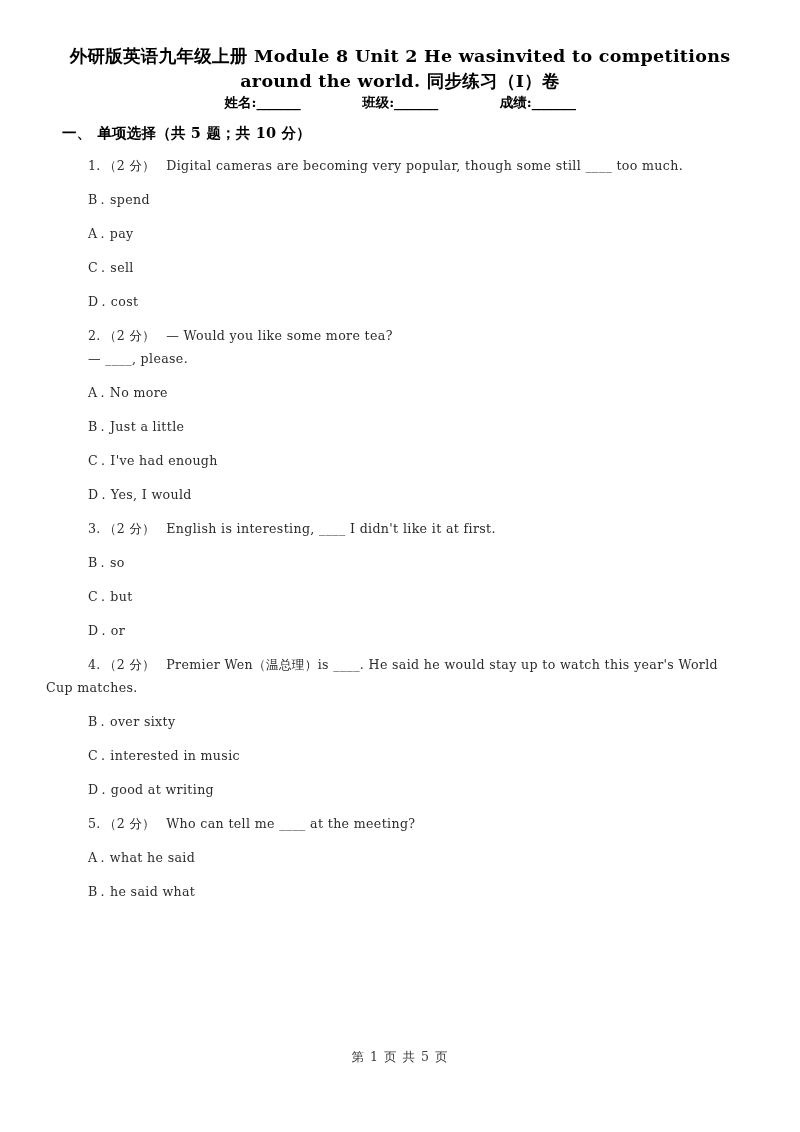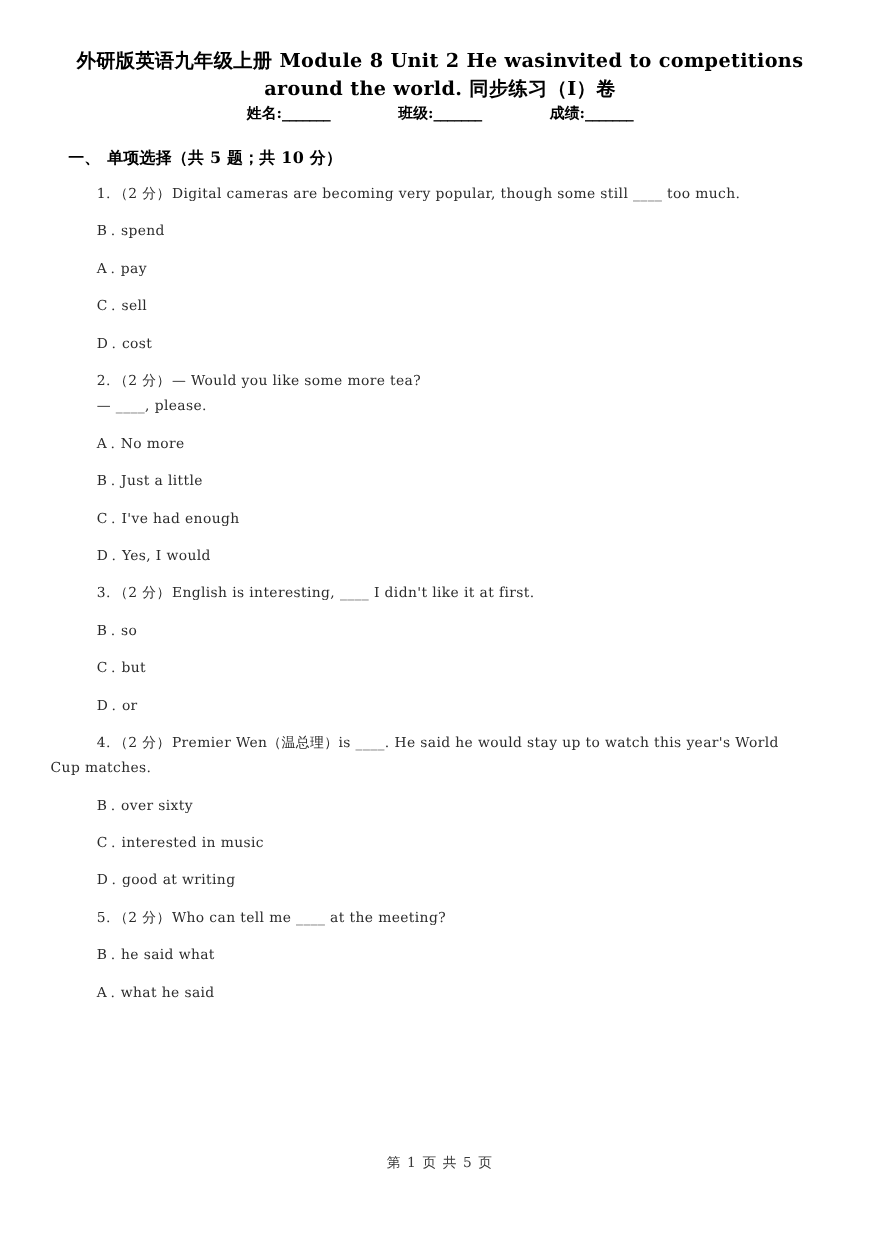--- a/index.html
+++ b/index.html
@@ -54,21 +54,21 @@
   .info-field + .info-field {
     margin-left: 62px;
   }
   .info-blank {
     display: inline-block;
     letter-spacing: -0.5px;
   }
 
   
   .section-heading {
-    margin-top: 22px;
+    margin-top: 12px;
     margin-left: 16px;
     font-family: "DejaVu Serif", "Liberation Serif", serif;
     font-size: 14.5px;
     font-weight: bold;
     color: #000000;
     letter-spacing: 0.2px;
   }
   .section-heading .sec-num { margin-right: 6px; }
 
   
@@ -82,21 +82,21 @@
     letter-spacing: 0.35px;
   }
   .q-stem {
     margin: 0 0 0 0;
     padding-bottom: 11px;
     line-height: 17px;
     text-indent: 42px;
     text-align: justify;
   }
   .q-num { margin-right: 3px; }
-  .q-score { margin-right: 1px; }
+  .q-score { margin-right: 11px; }
 
   .q-stem-cont {
     padding-bottom: 11px;
     line-height: 17px;
     text-indent: 42px;
   }
 
   .option {
     padding-bottom: 11px;
     line-height: 17px;
@@ -217,24 +217,24 @@
       <div class="option">
         <span class="opt-letter">D</span><span class="opt-dot">.</span><span>good at writing</span>
       </div>
     </div>
 
     <div class="question-block">
       <div class="q-stem">
         <span class="q-num">5.</span><span class="q-score">（2 分）</span><span>Who can tell me ____ at the meeting?</span>
       </div>
       <div class="option">
+        <span class="opt-letter">A</span><span class="opt-dot">.</span><span>what he said</span>
+      </div>
+      <div class="option">
         <span class="opt-letter">B</span><span class="opt-dot">.</span><span>he said what</span>
       </div>
-      <div class="option">
-        <span class="opt-letter">A</span><span class="opt-dot">.</span><span>what he said</span>
-      </div>
     </div>
 
   </div>
 
   <div class="footer">第 1 页 共 5 页</div>
 
 </div>
 
 </body></html>

